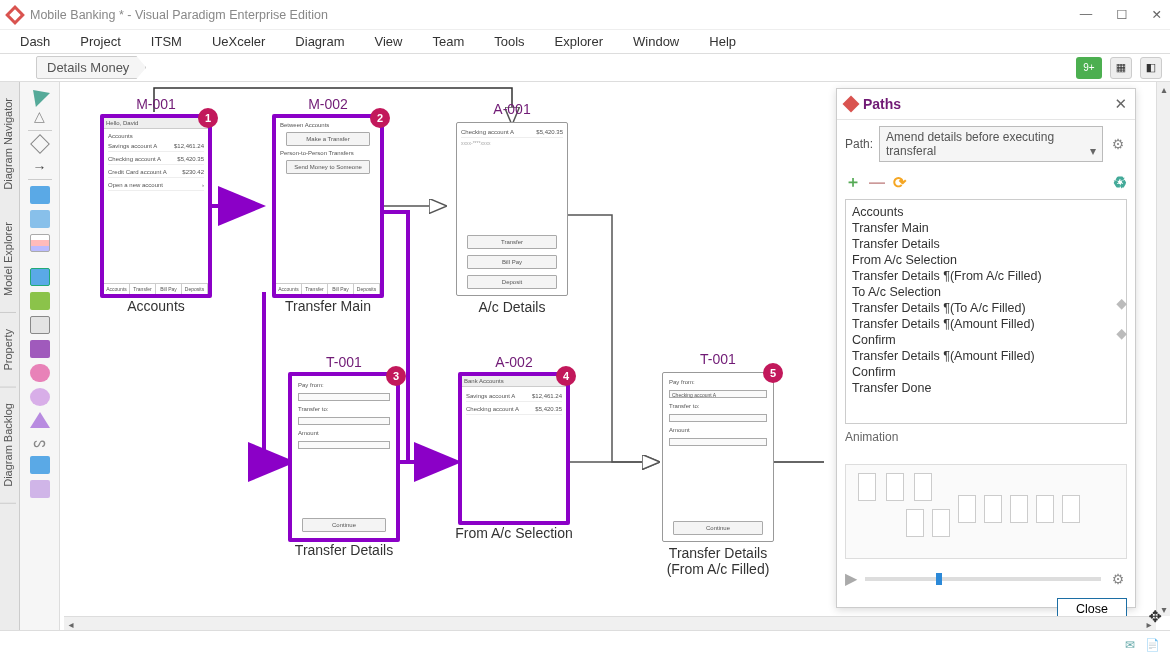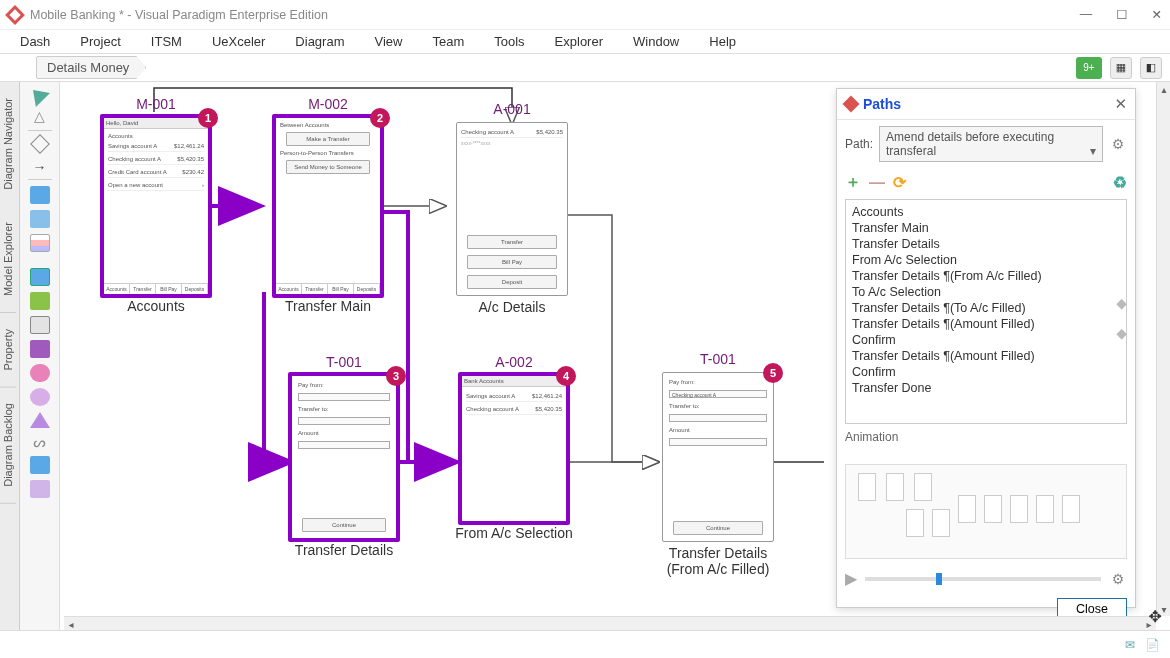--- a/index.html
+++ b/index.html
@@ -55,21 +55,21 @@
   .mc-btn{border:1px solid #aaa;background:#f4f4f4;text-align:center;padding:3px;margin:2px 6px;border-radius:1px;}
   .mc-bottom-tabs{display:flex;margin-top:auto;border-top:1px solid #ccc;margin:-4px;}
   .mc-bottom-tabs div{flex:1;border-right:1px solid #ccc;text-align:center;padding:2px;font-size:5px;}
   .mc-field{border:1px solid #aaa;height:8px;background:#fafafa;margin:1px 2px;}
   .mc-label{font-size:6px;margin:2px;}
   .mc-spacer{flex:1;}
 
   .panel{position:absolute;right:20px;top:6px;width:300px;height:520px;background:#fff;border:1px solid #ccc;box-shadow:0 2px 8px rgba(0,0,0,0.15);}
   .panel-head{display:flex;align-items:center;padding:6px 8px;border-bottom:1px solid #e5e5e5;}
   .panel-head .plogo{width:12px;height:12px;background:#d9534f;transform:rotate(45deg);margin-right:6px;}
-  .panel-head b{font-size:14px;color:#1d4ed8;font-weight:600;}
+  .panel-head b{font-size:14px;color:#701a75;font-weight:600;}
   .panel-close{margin-left:auto;font-size:15px;color:#666;cursor:pointer;}
   .panel-row{display:flex;align-items:center;padding:6px 8px;gap:6px;font-size:12px;color:#555;}
   .panel-select{flex:1;border:1px solid #bbb;background:#f5f5f5;padding:3px 20px 3px 6px;position:relative;font-size:12px;cursor:pointer;}
   .panel-select::after{content:"▾";position:absolute;right:6px;color:#666;}
   .gearbtn{width:18px;height:18px;color:#888;font-size:14px;display:flex;align-items:center;justify-content:center;}
   .panel-toolbar{display:flex;align-items:center;padding:4px 8px;gap:8px;}
   .ptb{font-size:16px;font-weight:bold;}
   .ptb.plus{color:#5a5;} .ptb.minus{color:#c99;} .ptb.ref{color:#f5a623;} .ptb.cycle{margin-left:auto;color:#4a9;}
   .panel-list{border:1px solid #ccc;margin:2px 8px;height:225px;overflow:auto;padding:4px 6px;font-size:12.5px;color:#333;}
   .panel-list div{padding:1px 0;}

